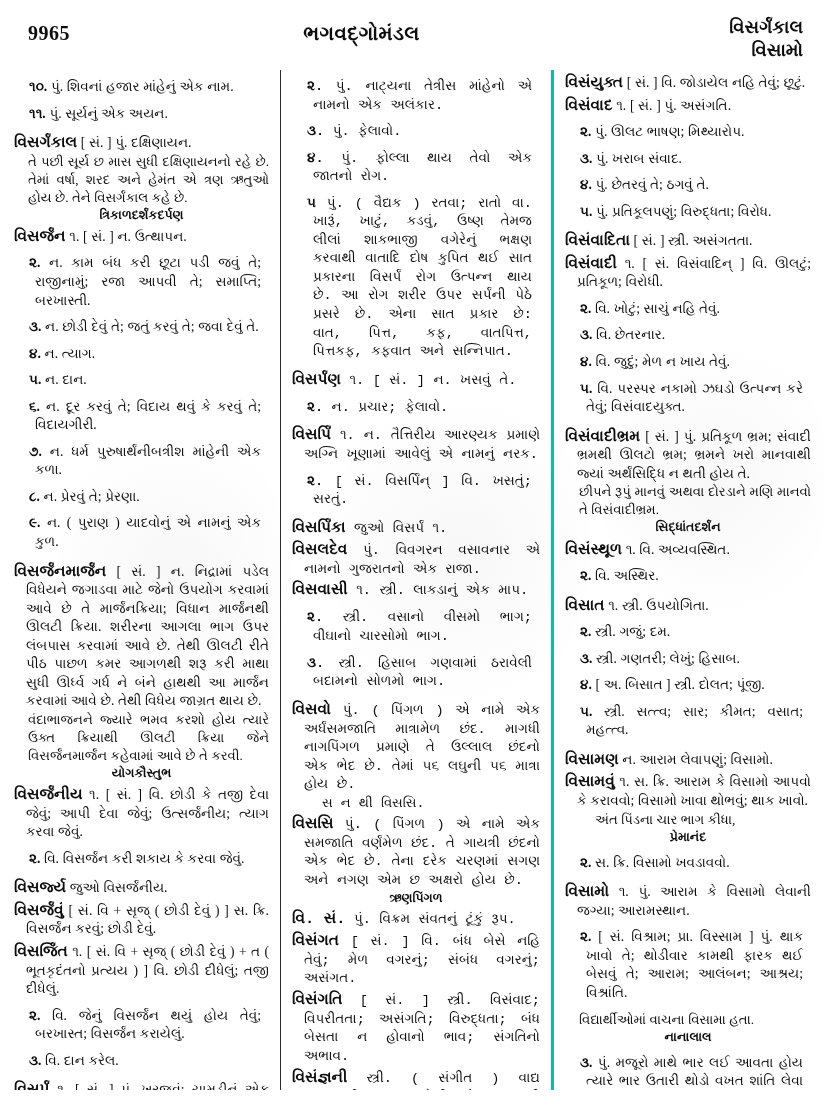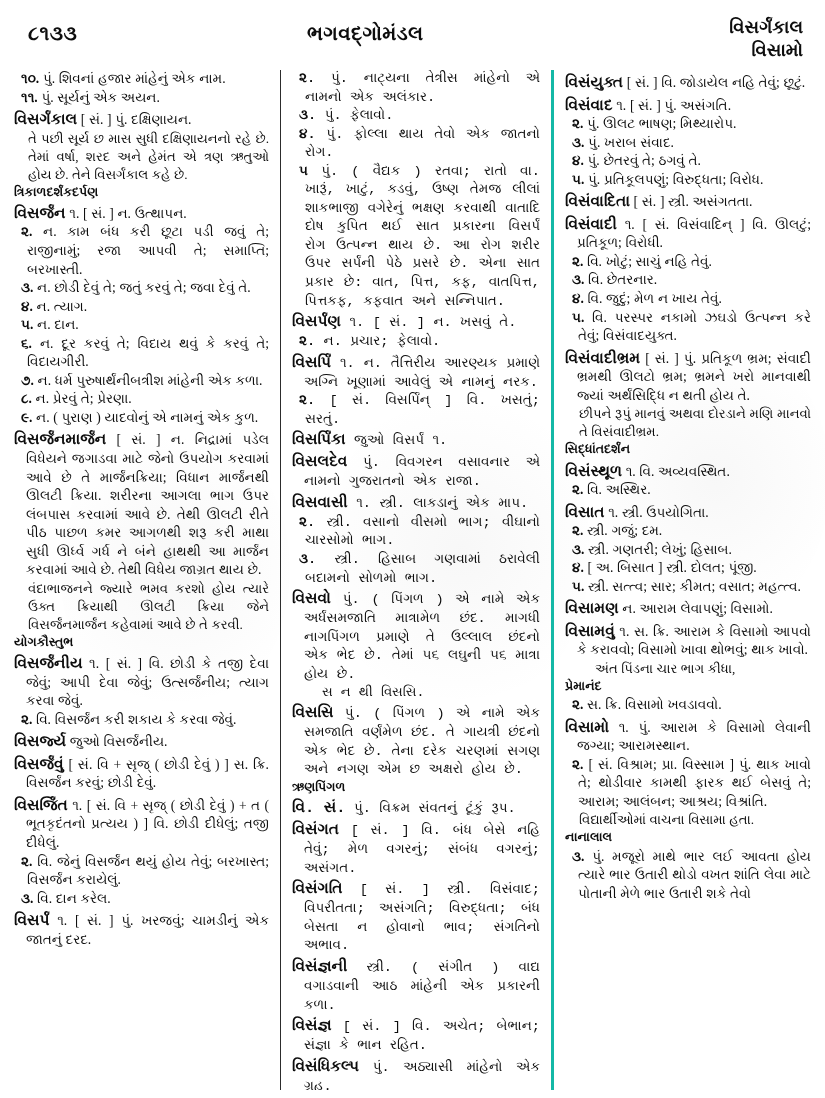--- a/index.html
+++ b/index.html
@@ -87,62 +87,62 @@
   
   p.head {
     margin: 1px 0 0 0;
     text-indent: 0;
     padding-left: 12px;
     text-indent: -12px;
     text-align: justify;
   }
   
   p.sense {
-    margin: 0;
+    margin: 8px;
     padding-left: 13px;
     text-indent: -6px;
     text-align: justify;
   }
   
   p.quote {
     margin: 0;
     padding-left: 14px;
     text-align: justify;
     font-size: 13.2px;
   }
   p.quote-c {
     margin: 0;
     padding-left: 30px;
     text-align: left;
     font-size: 13.2px;
   }
   
   p.attrib {
     margin: 0 0 1px 0;
-    text-align: left;
+    text-align: center;
     font-size: 12.6px;
     font-weight: bold;
   }
   .hw {
     font-weight: bold;
     font-size: 15.4px;
   }
   .num  { font-weight: bold; }
 </style>
 </head>
 <body>
 
 <div class="scan-blotch" style="left:60px;  top:420px;  width:230px; height:300px;"></div>
 <div class="scan-blotch" style="left:330px; top:380px;  width:260px; height:340px;"></div>
 <div class="scan-blotch" style="left:600px; top:330px;  width:230px; height:300px;"></div>
 
 <div class="page">
 
   <div class="running-head">
-    <div class="folio">૮૧૩૩</div>
+    <div class="folio">9965</div>
     <div class="head-center">ભગવદ્ગોમંડલ</div>
     <div class="head-right">
       <div>વિસર્ગંકાલ</div>
       <div>વિસામો</div>
     </div>
   </div>
 
   <div class="columns">
     <div class="col col-left">
         <p class="ln sense"><span class="num">૧૦.</span><span> પું. શિવનાં હજાર માંહેનું એક નામ.</span></p>

